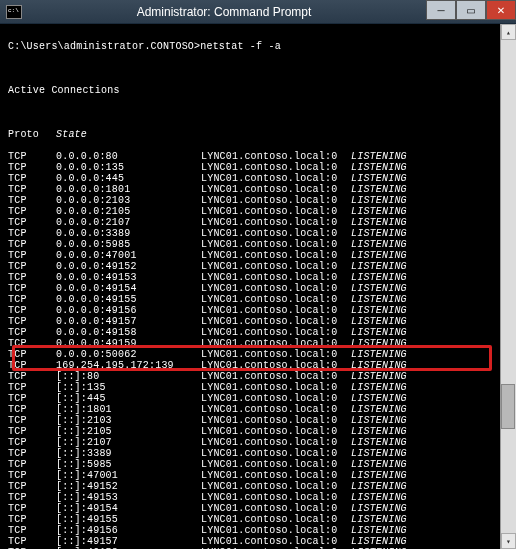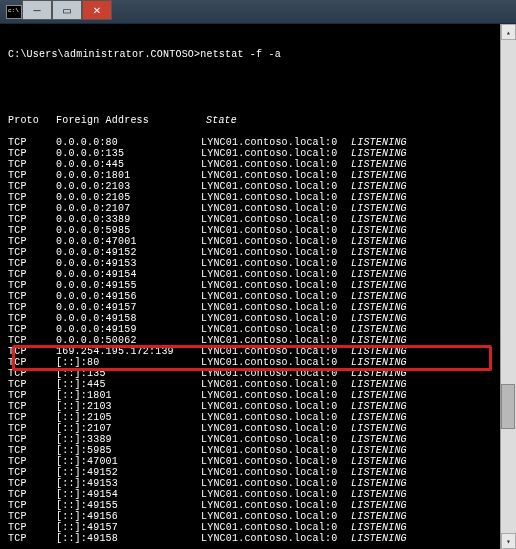--- a/index.html
+++ b/index.html
@@ -61,21 +61,21 @@
     margin-top: 0;
   }
   .titlebar-btn.close {
     background: #c94030;
     color: #fff;
   }
   .terminal {
     background: #000;
     color: #fff;
     height: calc(549px - 24px);
-    padding: 14px 8px;
+    padding: 6px 8px;
     overflow: hidden;
     position: relative;
     font-size: 10px;
     letter-spacing: 0.2px;
     white-space: pre;
     line-height: 11px;
   }
   .scrollbar {
     position: absolute;
     right: 0;
@@ -117,32 +117,34 @@
   .col-local { width: 145px; display: inline-block; }
   .col-foreign { width: 150px; display: inline-block; }
   .col-state { display: inline-block; font-style: italic; }
   .blank { height: 11px; }
 </style>
 </head>
 <body>
 
 <div class="titlebar">
   <div class="titlebar-icon"></div>
+  <div class="titlebar-title">Administrator: Command Prompt</div>
   <div class="titlebar-buttons">
     <div class="titlebar-btn">─</div>
     <div class="titlebar-btn">▭</div>
     <div class="titlebar-btn close">✕</div>
   </div>
 </div>
 
 <div class="terminal">
 <div>C:\Users\administrator.CONTOSO&gt;netstat -f -a</div>
 <div class="blank"></div>
+<div>Active Connections</div>
 <div class="blank"></div>
-<div class="row">  <span class="col-proto">Proto</span><span class="col-foreign">Foreign Address</span><span class="col-state">State</span></div>
+<div class="row">  <span class="col-proto">Proto</span><span class="col-state">State</span></div>
 <div id="rows-container"><div class="row">  <span class="col-proto">TCP</span><span class="col-local">0.0.0.0:80</span><span class="col-foreign">LYNC01.contoso.local:0</span><span class="col-state">LISTENING</span></div><div class="row">  <span class="col-proto">TCP</span><span class="col-local">0.0.0.0:135</span><span class="col-foreign">LYNC01.contoso.local:0</span><span class="col-state">LISTENING</span></div><div class="row">  <span class="col-proto">TCP</span><span class="col-local">0.0.0.0:445</span><span class="col-foreign">LYNC01.contoso.local:0</span><span class="col-state">LISTENING</span></div><div class="row">  <span class="col-proto">TCP</span><span class="col-local">0.0.0.0:1801</span><span class="col-foreign">LYNC01.contoso.local:0</span><span class="col-state">LISTENING</span></div><div class="row">  <span class="col-proto">TCP</span><span class="col-local">0.0.0.0:2103</span><span class="col-foreign">LYNC01.contoso.local:0</span><span class="col-state">LISTENING</span></div><div class="row">  <span class="col-proto">TCP</span><span class="col-local">0.0.0.0:2105</span><span class="col-foreign">LYNC01.contoso.local:0</span><span class="col-state">LISTENING</span></div><div class="row">  <span class="col-proto">TCP</span><span class="col-local">0.0.0.0:2107</span><span class="col-foreign">LYNC01.contoso.local:0</span><span class="col-state">LISTENING</span></div><div class="row">  <span class="col-proto">TCP</span><span class="col-local">0.0.0.0:3389</span><span class="col-foreign">LYNC01.contoso.local:0</span><span class="col-state">LISTENING</span></div><div class="row">  <span class="col-proto">TCP</span><span class="col-local">0.0.0.0:5985</span><span class="col-foreign">LYNC01.contoso.local:0</span><span class="col-state">LISTENING</span></div><div class="row">  <span class="col-proto">TCP</span><span class="col-local">0.0.0.0:47001</span><span class="col-foreign">LYNC01.contoso.local:0</span><span class="col-state">LISTENING</span></div><div class="row">  <span class="col-proto">TCP</span><span class="col-local">0.0.0.0:49152</span><span class="col-foreign">LYNC01.contoso.local:0</span><span class="col-state">LISTENING</span></div><div class="row">  <span class="col-proto">TCP</span><span class="col-local">0.0.0.0:49153</span><span class="col-foreign">LYNC01.contoso.local:0</span><span class="col-state">LISTENING</span></div><div class="row">  <span class="col-proto">TCP</span><span class="col-local">0.0.0.0:49154</span><span class="col-foreign">LYNC01.contoso.local:0</span><span class="col-state">LISTENING</span></div><div class="row">  <span class="col-proto">TCP</span><span class="col-local">0.0.0.0:49155</span><span class="col-foreign">LYNC01.contoso.local:0</span><span class="col-state">LISTENING</span></div><div class="row">  <span class="col-proto">TCP</span><span class="col-local">0.0.0.0:49156</span><span class="col-foreign">LYNC01.contoso.local:0</span><span class="col-state">LISTENING</span></div><div class="row">  <span class="col-proto">TCP</span><span class="col-local">0.0.0.0:49157</span><span class="col-foreign">LYNC01.contoso.local:0</span><span class="col-state">LISTENING</span></div><div class="row">  <span class="col-proto">TCP</span><span class="col-local">0.0.0.0:49158</span><span class="col-foreign">LYNC01.contoso.local:0</span><span class="col-state">LISTENING</span></div><div class="row">  <span class="col-proto">TCP</span><span class="col-local">0.0.0.0:49159</span><span class="col-foreign">LYNC01.contoso.local:0</span><span class="col-state">LISTENING</span></div><div class="row">  <span class="col-proto">TCP</span><span class="col-local">0.0.0.0:50062</span><span class="col-foreign">LYNC01.contoso.local:0</span><span class="col-state">LISTENING</span></div><div class="row">  <span class="col-proto">TCP</span><span class="col-local">169.254.195.172:139</span><span class="col-foreign">LYNC01.contoso.local:0</span><span class="col-state">LISTENING</span></div><div class="row">  <span class="col-proto">TCP</span><span class="col-local">[::]:80</span><span class="col-foreign">LYNC01.contoso.local:0</span><span class="col-state">LISTENING</span></div><div class="row">  <span class="col-proto">TCP</span><span class="col-local">[::]:135</span><span class="col-foreign">LYNC01.contoso.local:0</span><span class="col-state">LISTENING</span></div><div class="row">  <span class="col-proto">TCP</span><span class="col-local">[::]:445</span><span class="col-foreign">LYNC01.contoso.local:0</span><span class="col-state">LISTENING</span></div><div class="row">  <span class="col-proto">TCP</span><span class="col-local">[::]:1801</span><span class="col-foreign">LYNC01.contoso.local:0</span><span class="col-state">LISTENING</span></div><div class="row">  <span class="col-proto">TCP</span><span class="col-local">[::]:2103</span><span class="col-foreign">LYNC01.contoso.local:0</span><span class="col-state">LISTENING</span></div><div class="row">  <span class="col-proto">TCP</span><span class="col-local">[::]:2105</span><span class="col-foreign">LYNC01.contoso.local:0</span><span class="col-state">LISTENING</span></div><div class="row">  <span class="col-proto">TCP</span><span class="col-local">[::]:2107</span><span class="col-foreign">LYNC01.contoso.local:0</span><span class="col-state">LISTENING</span></div><div class="row">  <span class="col-proto">TCP</span><span class="col-local">[::]:3389</span><span class="col-foreign">LYNC01.contoso.local:0</span><span class="col-state">LISTENING</span></div><div class="row">  <span class="col-proto">TCP</span><span class="col-local">[::]:5985</span><span class="col-foreign">LYNC01.contoso.local:0</span><span class="col-state">LISTENING</span></div><div class="row">  <span class="col-proto">TCP</span><span class="col-local">[::]:47001</span><span class="col-foreign">LYNC01.contoso.local:0</span><span class="col-state">LISTENING</span></div><div class="row">  <span class="col-proto">TCP</span><span class="col-local">[::]:49152</span><span class="col-foreign">LYNC01.contoso.local:0</span><span class="col-state">LISTENING</span></div><div class="row">  <span class="col-proto">TCP</span><span class="col-local">[::]:49153</span><span class="col-foreign">LYNC01.contoso.local:0</span><span class="col-state">LISTENING</span></div><div class="row">  <span class="col-proto">TCP</span><span class="col-local">[::]:49154</span><span class="col-foreign">LYNC01.contoso.local:0</span><span class="col-state">LISTENING</span></div><div class="row">  <span class="col-proto">TCP</span><span class="col-local">[::]:49155</span><span class="col-foreign">LYNC01.contoso.local:0</span><span class="col-state">LISTENING</span></div><div class="row">  <span class="col-proto">TCP</span><span class="col-local">[::]:49156</span><span class="col-foreign">LYNC01.contoso.local:0</span><span class="col-state">LISTENING</span></div><div class="row">  <span class="col-proto">TCP</span><span class="col-local">[::]:49157</span><span class="col-foreign">LYNC01.contoso.local:0</span><span class="col-state">LISTENING</span></div><div class="row">  <span class="col-proto">TCP</span><span class="col-local">[::]:49158</span><span class="col-foreign">LYNC01.contoso.local:0</span><span class="col-state">LISTENING</span></div></div>
 </div>
 
 <div class="scrollbar">
   <div class="scroll-arrow">▴</div>
   <div class="scroll-thumb"></div>
   <div class="scroll-arrow" style="position:absolute;bottom:0;width:100%;">▾</div>
 </div>
 
 <div class="highlight-box" id="hl1" style="top: 345px; height: 26px;"></div>

